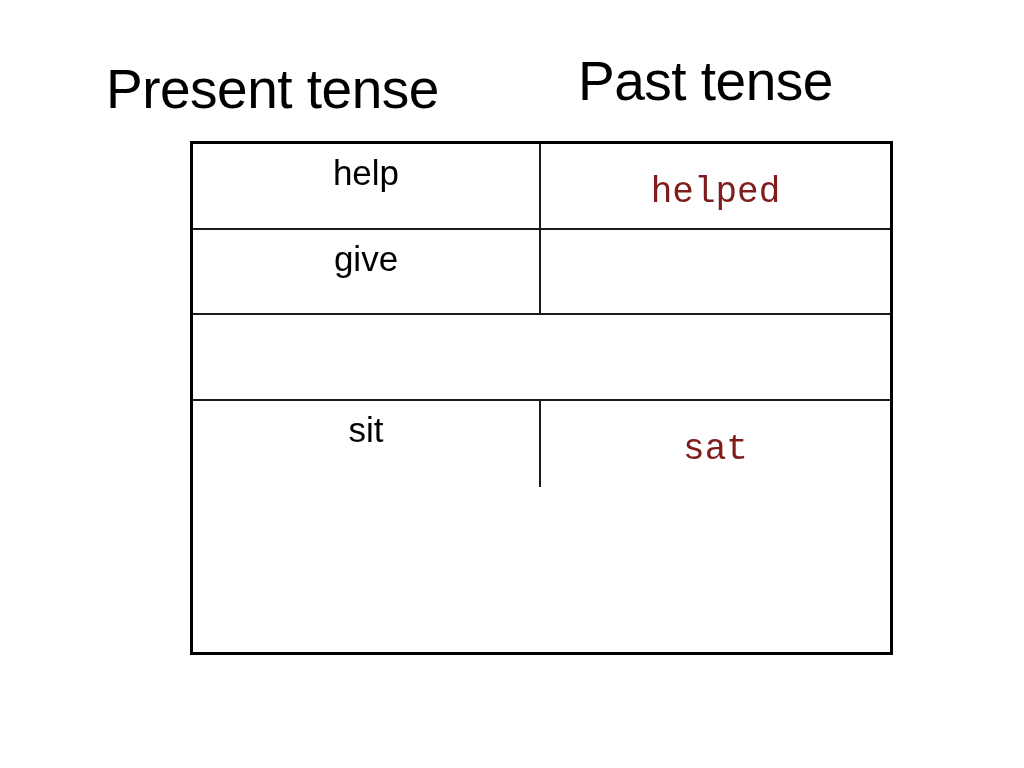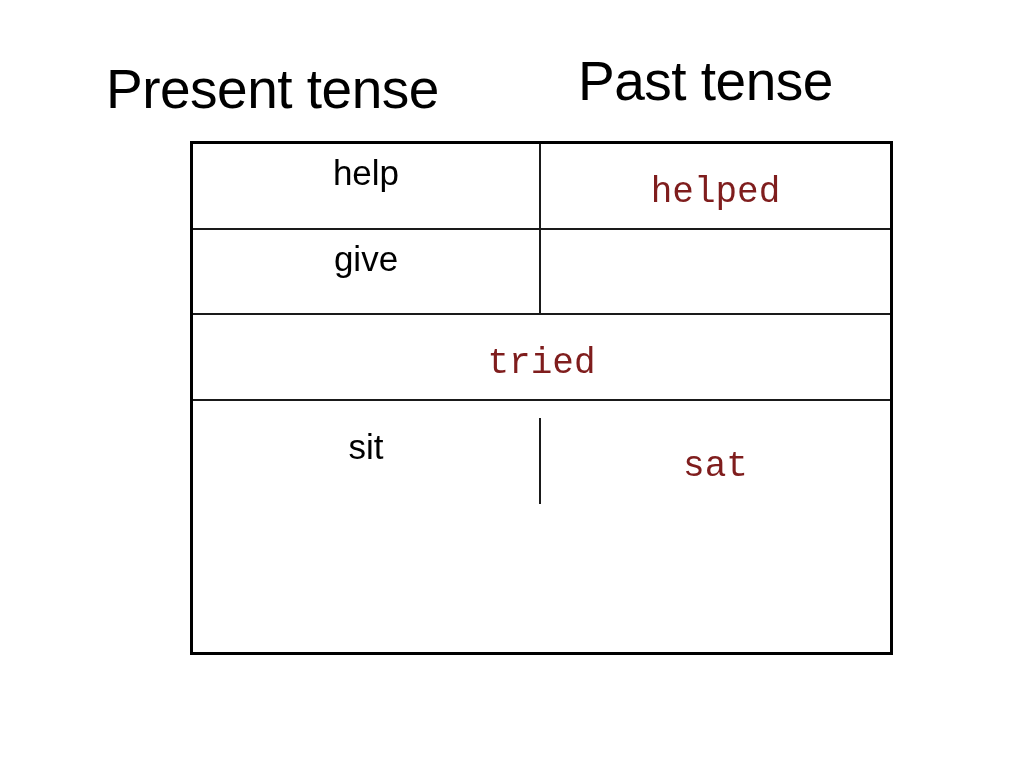--- a/index.html
+++ b/index.html
@@ -56,21 +56,20 @@
   }
 
   .verb-row {
     display: flex;
     height: 85.66px;
     box-sizing: border-box;
     border-bottom: 2px solid #1a1a1a;
   }
   .verb-row:last-child {
     border-bottom: none;
-    margin-top: 17px;
   }
 
   .cell {
     box-sizing: border-box;
     position: relative;
     overflow: hidden;
   }
 
   .cell-present {
     width: 348px;
@@ -127,23 +126,20 @@
 
     <div class="verb-row">
       <div class="cell cell-present">
         <span class="word-present">give</span>
       </div>
     </div>
 
 
 
     <div class="verb-row">
-      <div class="cell cell-past">
-        <span class="word-past">tried</span>
-      </div>
     </div>
 
     <div class="verb-row">
       <div class="cell cell-present">
         <span class="word-present">sit</span>
       </div>
       <div class="cell cell-past">
         <span class="word-past">sat</span>
       </div>
     </div>

